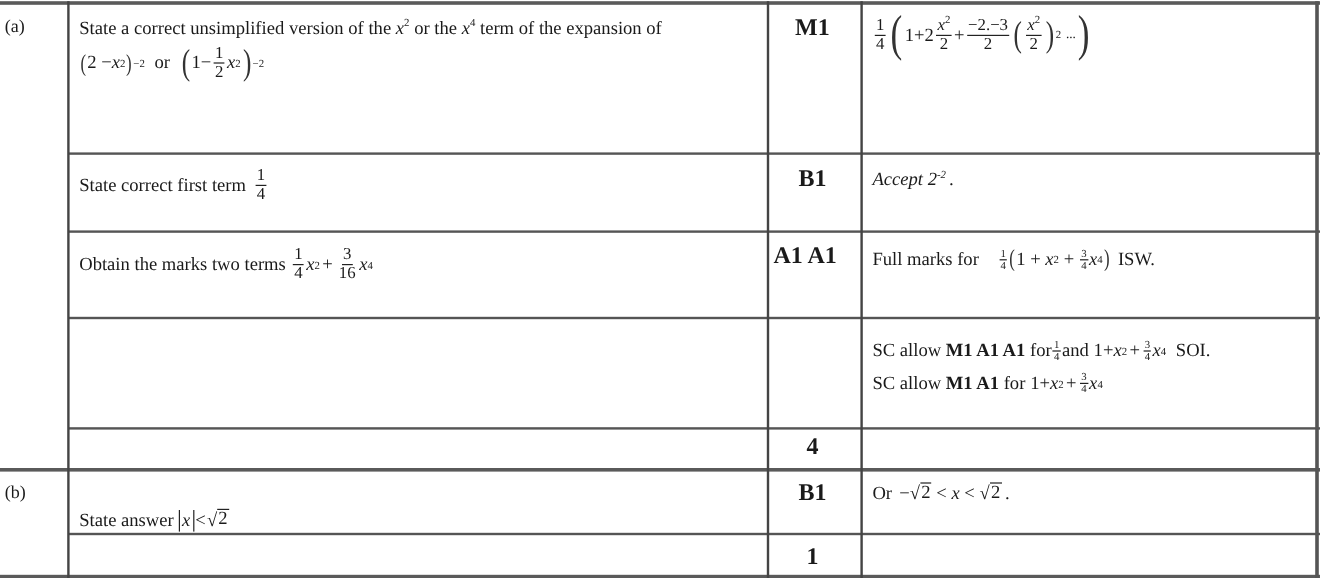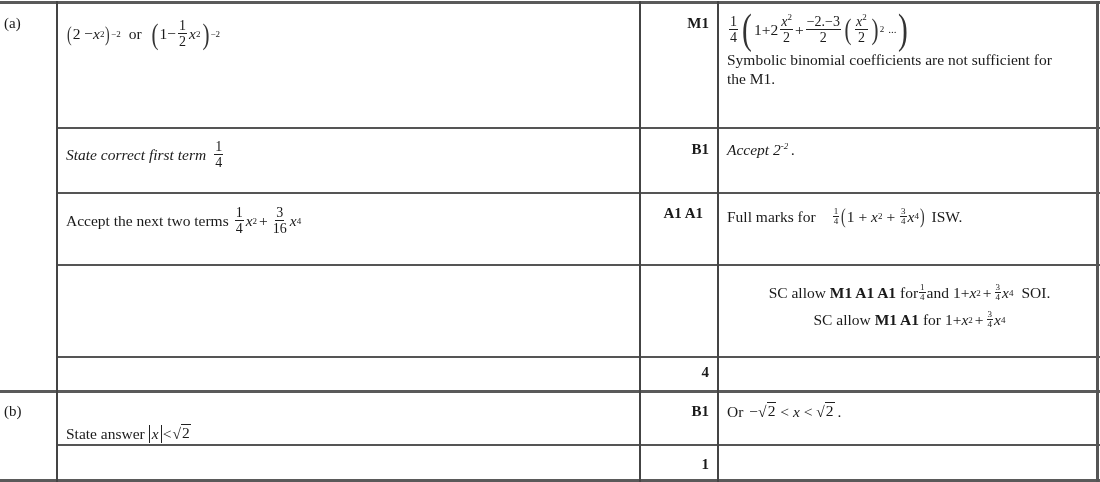--- a/index.html
+++ b/index.html
@@ -6,21 +6,21 @@
   body { width: 1100px; height: 482px; position: relative; overflow: hidden;
          font-family: "Liberation Serif", "DejaVu Serif", serif; color: #1a1a1a; }
   .sheet { position: absolute; left: 0; top: 0; width: 1100px; height: 482px; }
 
   .hline { position: absolute; left: 0; height: 2px; background: #555; }
   .hline.thick { height: 3px; background: #5a5a5a; }
   .vline { position: absolute; width: 2px; background: #444; }
 
   .cell { position: absolute; font-size: 15.5px; line-height: 19px; }
   .lbl { font-size: 15px; }
-  .mark { font-weight: bold; text-align: right; font-size: 15px; }
+  .mark { font-weight: bold; text-align: center; font-size: 20px; }
   .b { font-weight: bold; }
   i.v { font-style: italic; }
   sup { font-size: 9px; vertical-align: 6px; line-height: 0; }
 
   .frac { display: inline-flex; flex-direction: column; align-items: center;
           vertical-align: middle; font-size: 14px; line-height: 15px; margin: 0 2px; }
   .frac .num { border-bottom: 1px solid #222; padding: 0 1px; }
   .frac .den { padding: 0 1px; }
   .frac.small { font-size: 9px; line-height: 9px; margin: 0 1px; }
   .frac.small .num { border-bottom-width: 1px; }
@@ -49,20 +49,27 @@
   <div class="hline thick" style="top:479px; width:1100px;"></div>
 
   <div class="vline" style="left:56px; top:1px; height:481px;"></div>
   <div class="vline" style="left:639px; top:1px; height:481px;"></div>
   <div class="vline" style="left:717px; top:1px; height:481px;"></div>
   <div class="vline" style="left:1096px; top:1px; height:481px; width:3px; background:#555;"></div>
 
   <div class="cell lbl" style="left:4px; top:14px;">(a)</div>
 
   <div class="cell" style="left:66px; top:14px; width:570px;">
+    <div>
+      <span>State a correct unsimplified version of the</span>
+      <i class="v">x</i><sup>2</sup>
+      <span>or the</span>
+      <i class="v">x</i><sup>4</sup>
+      <span>term of the expansion of</span>
+    </div>
     <div class="math" style="margin-top:4px;">
       <span class="paren sm">(</span>
         <span>2 − </span>
         <i class="v">x</i>
         <sup>2</sup>
         <span class="paren sm">)</span>
         <sup style="vertical-align:12px;">−2</sup>
       <span style="margin:0 8px;">or</span>
       <span class="paren">(</span>
         <span>1−</span>
@@ -97,37 +104,36 @@
       <span class="paren">(</span>
         <span class="frac">
           <span class="num"><i class="v">x</i><sup>2</sup></span>
           <span class="den">2</span>
         </span>
         <span class="paren">)</span>
         <sup style="vertical-align:16px;">2</sup>
       <span style="font-size:11px; margin-left:4px;">...</span>
       <span class="paren xl">)</span>
     </div>
-    <div style="width:345px; margin-top:0px;">Symbolic binomial coefficients are not sufficient for the M1.</div>
   </div>
 
   <div class="cell math" style="left:66px; top:139px;">
-    <span style="margin-right:6px;font-style:italic;">State correct first term</span>
+    <span style="margin-right:6px;">State correct first term</span>
     <span class="frac">
         <span class="num">1</span>
         <span class="den">4</span>
       </span>
   </div>
   <div class="cell mark" style="left:645px; top:140px; width:64px;">B1</div>
   <div class="cell" style="left:727px; top:140px;font-style:italic;">
     <span>Accept 2</span><sup>-2</sup><span style="margin-left:3px;">.</span>
   </div>
 
   <div class="cell math" style="left:66px; top:205px;">
-    <span style="margin-right:4px;">Accept the next two terms</span>
+    <span style="margin-right:4px;">Obtain the marks two terms</span>
     <span class="frac">
         <span class="num">1</span>
         <span class="den">4</span>
       </span>
       <i class="v">x</i>
       <sup>2</sup>
     <span style="margin:0 2px;">+</span>
     <span class="frac">
         <span class="num">3</span>
         <span class="den">16</span>
@@ -152,21 +158,21 @@
           <span class="num">3</span>
           <span class="den">4</span>
         </span>
         <i class="v">x</i>
         <sup>4</sup>
         <span class="paren sm">)</span>
       <span style="margin-left:6px;">ISW.</span>
     </div>
   </div>
 
-  <div class="cell" style="left:727px; top:283px; width:365px;text-align:center;">
+  <div class="cell" style="left:727px; top:283px; width:365px;">
     <div class="math">
       <span>SC allow</span>&nbsp;<span class="b">M1 A1 A1</span>&nbsp;<span>for</span>
       <span class="frac small">
           <span class="num">1</span>
           <span class="den">4</span>
         </span>
       <span style="margin-right:4px;">and</span>
       <span>1+</span><i class="v">x</i><sup>2</sup><span style="margin:0 2px;">+</span>
       <span class="frac small">
           <span class="num">3</span>

